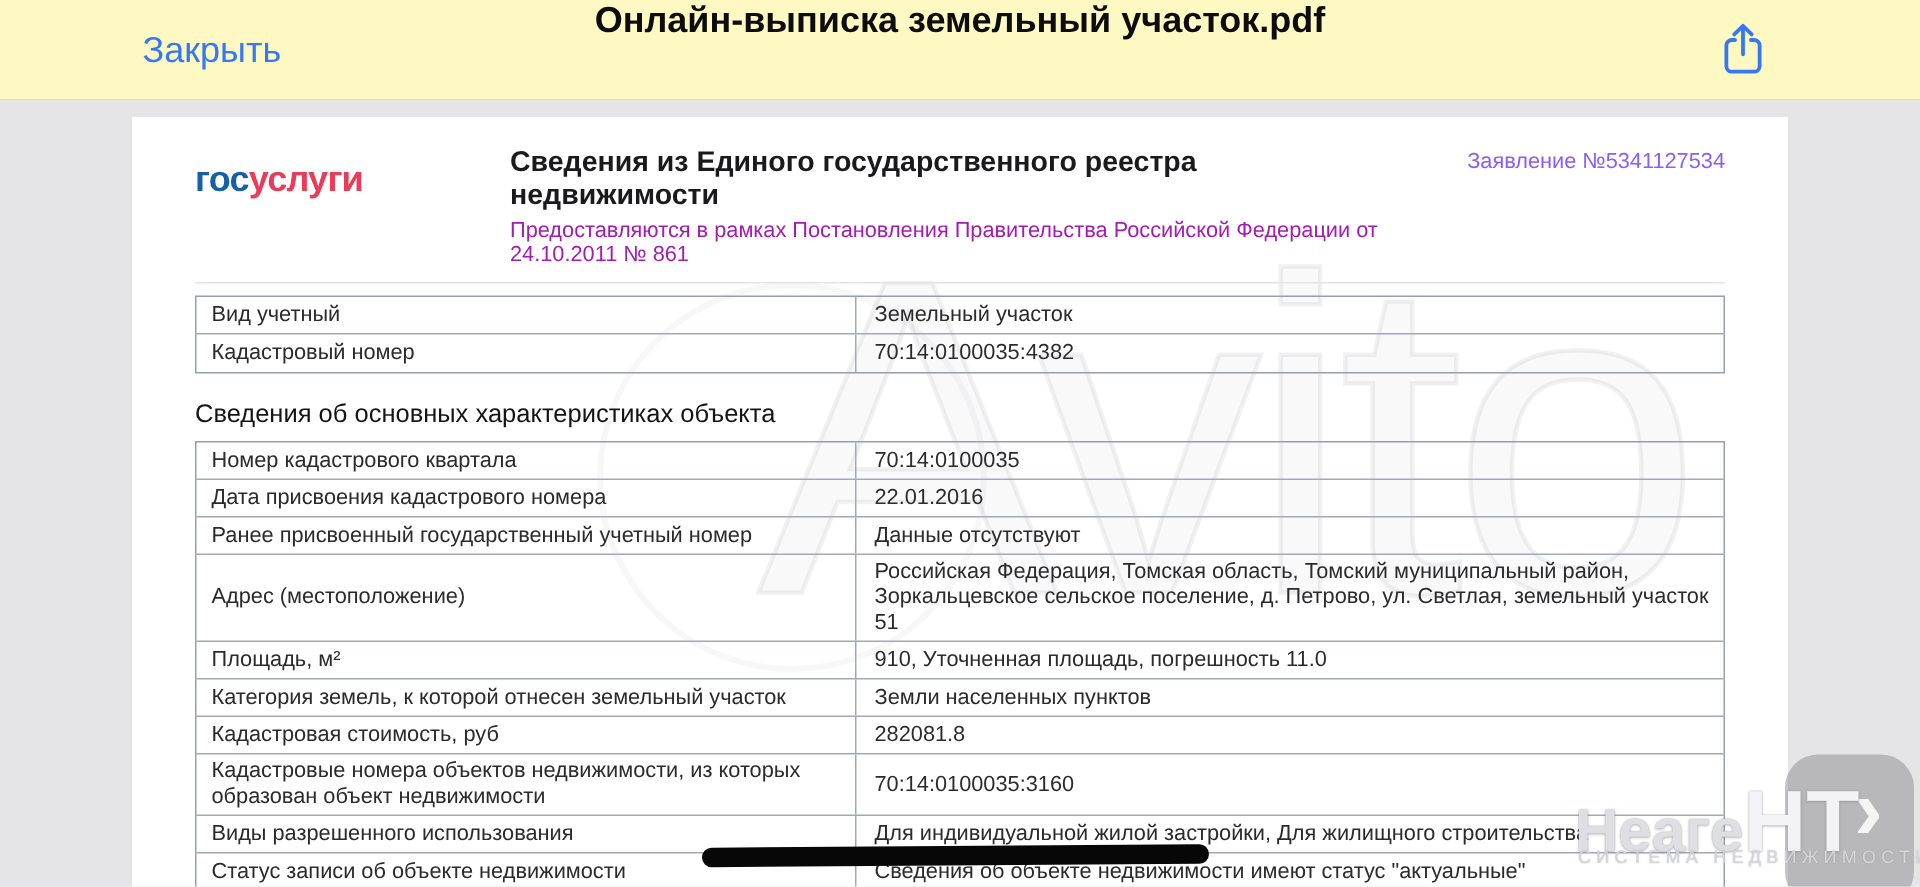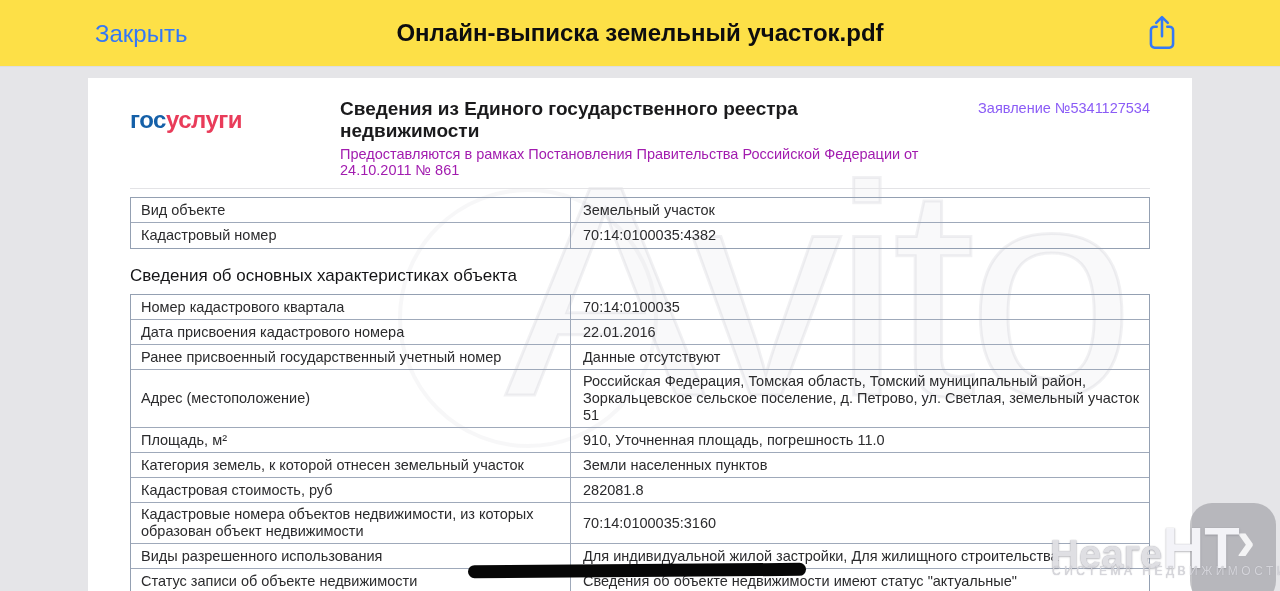--- a/index.html
+++ b/index.html
@@ -1,22 +1,22 @@
 <!DOCTYPE html>
 <html><head>
 <meta charset="utf-8">
 <style>
   * { margin:0; padding:0; box-sizing:border-box; }
   html,body { width:1280px; height:591px; overflow:hidden; background:#e5e5e8;
               font-family:"Liberation Sans", sans-serif; }
   .screen { position:relative; width:1280px; height:591px; }
 
   
-  .topbar { position:relative; height:67px; background:#fde047;
-            border-bottom:1px solid #dddde0; display:flex; align-items:center; z-index:20; }
+  .topbar { position:relative; height:67px; background:#fef9c3;
+            border-bottom:1px solid #dddde0; display:flex; z-index:20; }
   .close-btn { position:absolute; left:95px; top:0; height:67px; background:none; border:none;
                color:#3478f6; font-size:24px; font-family:"Liberation Sans", sans-serif; cursor:pointer; }
   .topbar-title { width:100%; text-align:center; font-size:24px; font-weight:bold; color:#0d0d0f; }
   .share-btn { position:absolute; right:98px; top:14px; width:40px; height:40px;
                background:none; border:none; cursor:pointer; }
 
   
   .viewer { position:absolute; top:67px; left:0; width:1280px; height:524px;
             background:#e5e5e8; }
   .page { position:relative; width:1104px; margin:11px auto 0; height:520px;
@@ -102,21 +102,21 @@
           <div class="logo"><span class="logo-blue">гос</span><span class="logo-red">услуги</span></div>
           <div class="doc-head-center">
             <div class="doc-title">Сведения из Единого государственного реестра недвижимости</div>
             <div class="doc-subtitle">Предоставляются в рамках Постановления Правительства Российской Федерации от 24.10.2011 № 861</div>
           </div>
           <div class="application-number">Заявление №5341127534</div>
         </div>
 
         <div class="dtable">
           <div class="trow">
-            <div class="tcell lbl">Вид объекте</div>
+            <div class="tcell lbl">Вид учетный</div>
             <div class="tcell val">Земельный участок</div>
           </div>
           <div class="trow">
             <div class="tcell lbl">Кадастровый номер</div>
             <div class="tcell val">70:14:0100035:4382</div>
           </div>
         </div>
 
         <h2 class="section-title">Сведения об основных характеристиках объекта</h2>
 

